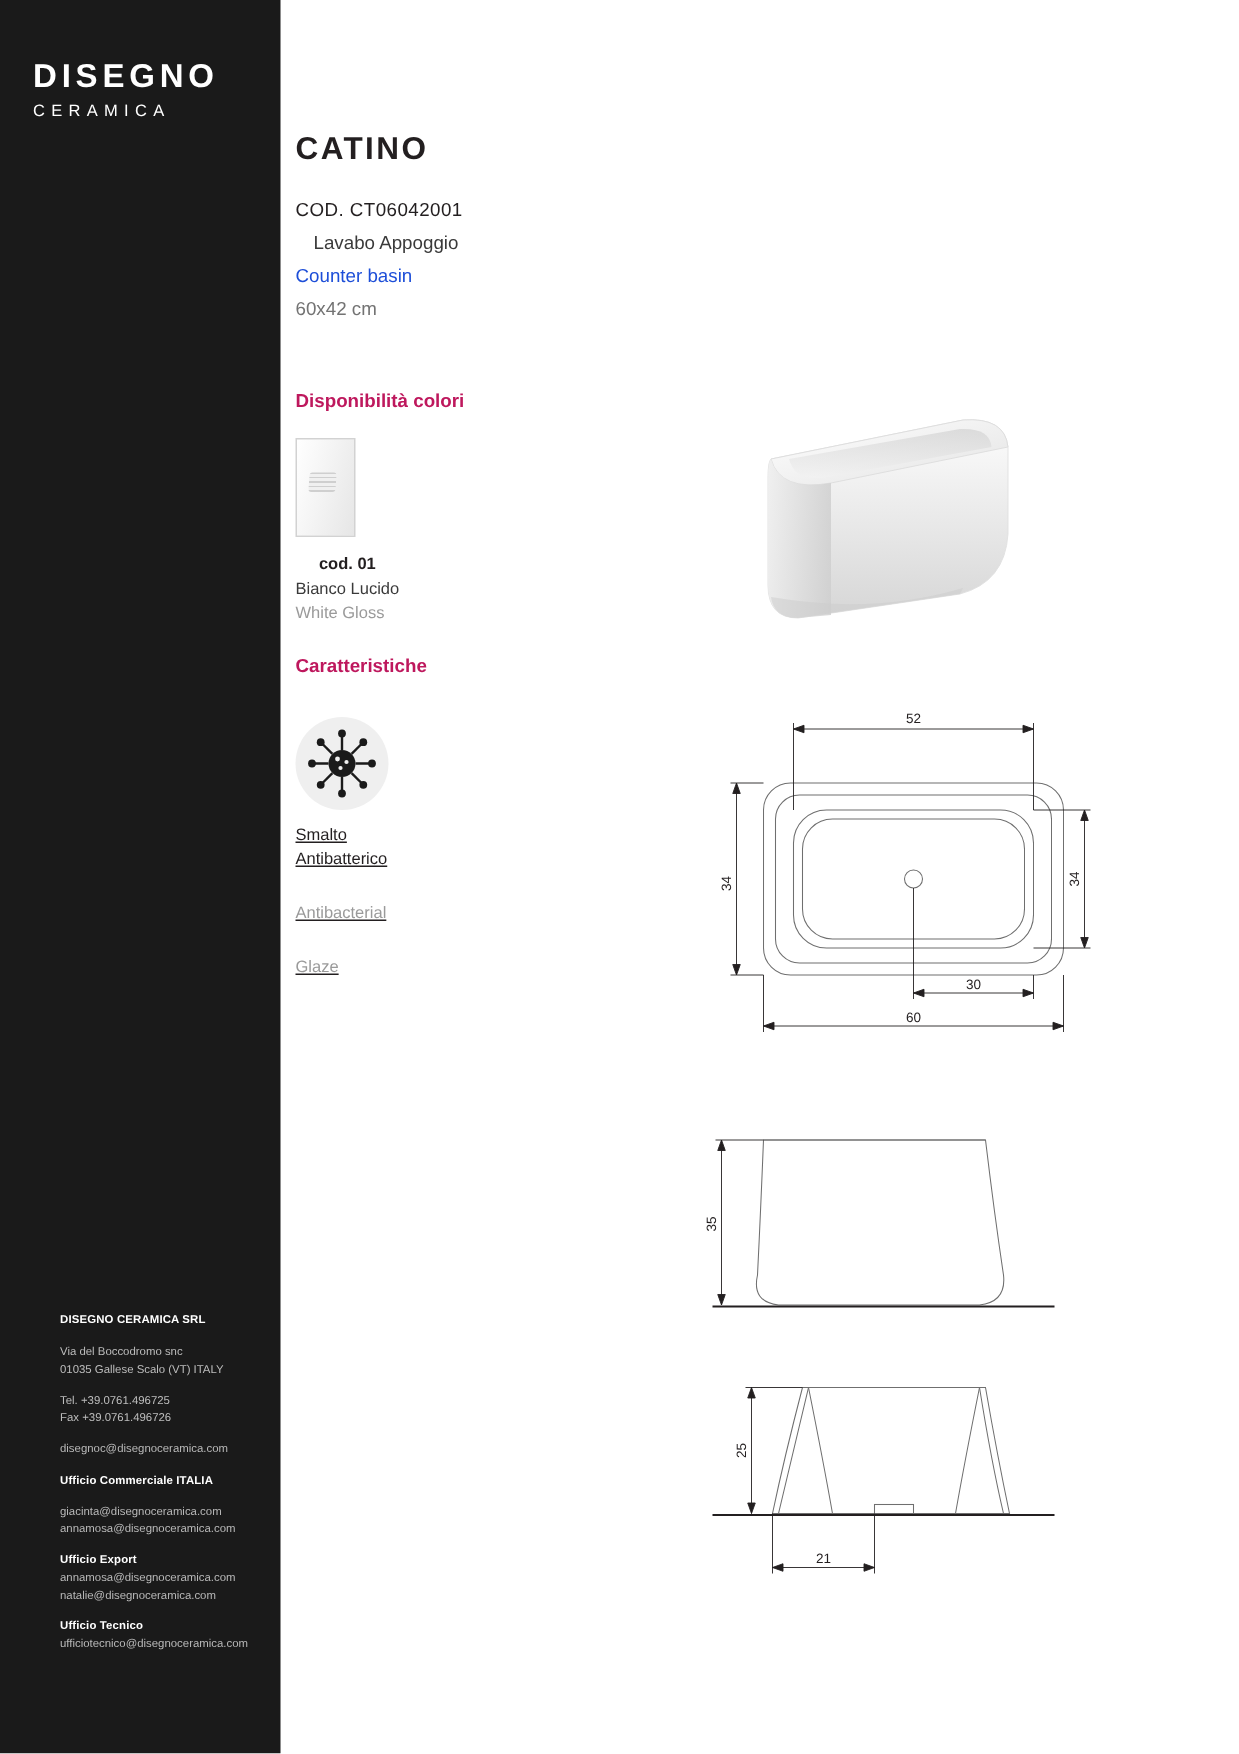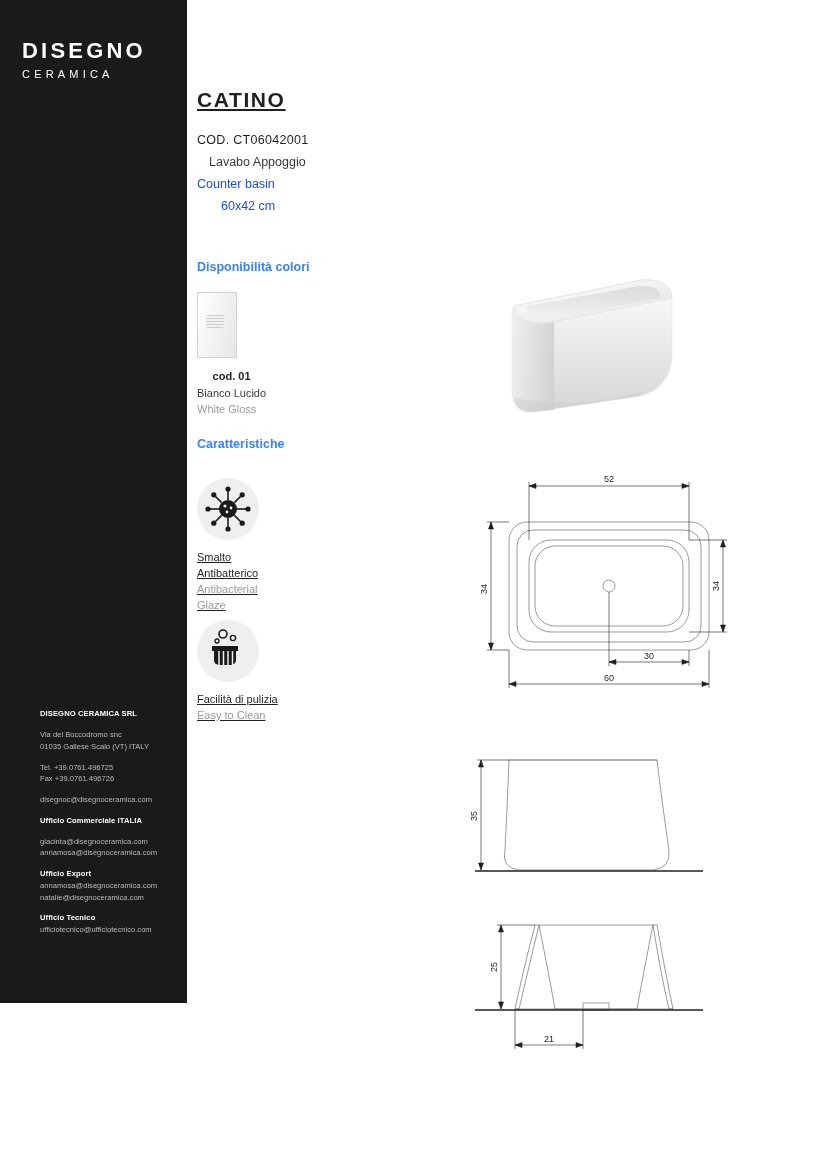--- a/index.html
+++ b/index.html
@@ -12,21 +12,21 @@
     color: #231f20;
     position: relative;
     overflow: hidden;
   }
 
   
   .sidebar {
     position: absolute;
     left: 0; top: 0;
     width: 187px;
-    height: 1003px;
+    height: 1169px;
     background: #1a1a1a;
     color: #ffffff;
   }
   .logo {
     position: absolute;
     left: 22px;
     top: 38px;
     width: 150px;
   }
   .logo-main {
@@ -73,41 +73,40 @@
   }
 
   .title {
     position: absolute;
     left: 10px;
     top: 88px;
     font-size: 21px;
     font-weight: 700;
     letter-spacing: 1.6px;
     color: #231f20;
-    text-decoration: underline;
   }
   .meta {
     position: absolute;
     left: 10px;
     top: 130px;
     font-size: 12.5px;
     line-height: 1.75;
     color: #4a4a4a;
   }
   .meta .code { font-weight: 400; color: #231f20; letter-spacing: .3px; }
   .meta .it { color: #3a3a3a; margin-left: 12px; }
   .meta .en { color: #1d4ed8; }
-  .meta .dim { color: #1d4ed8; margin-left: 24px; }
+  .meta .dim { color: #737373; }
 
   .section-head {
     position: absolute;
     left: 10px;
     font-size: 12.5px;
     font-weight: 700;
-    color: #3b82f6;
+    color: #be185d;
   }
   #colors-head { top: 260px; }
   #features-head { top: 437px; }
 
   
   .swatch {
     position: absolute;
     left: 10px;
     top: 292px;
     width: 40px;
@@ -144,21 +143,21 @@
     border-radius: 50%;
     position: relative;
   }
   .feature-label {
     margin-top: 10px;
     font-size: 11px;
     line-height: 1.45;
     width: 120px;
   }
   .feature-label .l-it { color: #231f20; }
-  .feature-label .l-en { color: #9a9a9a; }
+  .feature-label .l-en { color: #9a9a9a; margin-top: 20px; }
 
   
   .render3d { position: absolute; left: 305px; top: 270px; }
   .tech-top  { position: absolute; left: 270px; top: 460px; }
   .tech-side { position: absolute; left: 270px; top: 740px; }
   .tech-front{ position: absolute; left: 270px; top: 905px; }
 
   svg text {
     font-family: "Liberation Sans", sans-serif;
     font-size: 9px;
@@ -197,21 +196,21 @@
       <div class="mail">giacinta@disegnoceramica.com</div>
       <div class="mail">annamosa@disegnoceramica.com</div>
     </div>
     <div class="blk">
       <div class="bold">Ufficio Export</div>
       <div class="mail">annamosa@disegnoceramica.com</div>
       <div class="mail">natalie@disegnoceramica.com</div>
     </div>
     <div class="blk">
       <div class="bold">Ufficio Tecnico</div>
-      <div class="mail">ufficiotecnico@ufficiotecnico.com</div>
+      <div class="mail">ufficiotecnico@disegnoceramica.com</div>
     </div>
   </div>
 </div>
 
 <div class="content">
 
   <div class="title">CATINO</div>
 
   <div class="meta">
     <div class="code">COD. CT06042001</div>
@@ -265,41 +264,20 @@
       </svg>
     </div>
     <div class="feature-label">
       <div class="l-it">Smalto</div>
       <div class="l-it">Antibatterico</div>
       <div class="l-en">Antibacterial</div>
       <div class="l-en">Glaze</div>
     </div>
   </div>
 
-  <div class="feature" id="feature-2">
-    <div class="feature-icon">
-      <svg width="62" height="62" viewBox="0 0 62 62">
-        <circle cx="26" cy="14" r="4" fill="none" stroke="#1a1a1a" stroke-width="1.6"></circle>
-        <circle cx="36" cy="18" r="2.6" fill="none" stroke="#1a1a1a" stroke-width="1.4"></circle>
-        <circle cx="20" cy="21" r="2" fill="none" stroke="#1a1a1a" stroke-width="1.3"></circle>
-        <path d="M17 30 h22 v10 a5 5 0 0 1 -5 5 h-12 a5 5 0 0 1 -5 -5 z" fill="#1a1a1a"></path>
-        <g stroke="#efefef" stroke-width="1.5">
-          <line x1="22" y1="30" x2="22" y2="45"></line>
-          <line x1="26.5" y1="30" x2="26.5" y2="45"></line>
-          <line x1="31" y1="30" x2="31" y2="45"></line>
-          <line x1="35.5" y1="30" x2="35.5" y2="45"></line>
-        </g>
-        <rect x="15" y="26" width="26" height="5" fill="#1a1a1a"></rect>
-      </svg>
-    </div>
-    <div class="feature-label">
-      <div class="l-it">Facilità di pulizia</div>
-      <div class="l-en">Easy to Clean</div>
-    </div>
-  </div>
 
   <div class="render3d">
     <svg width="260" height="160" viewBox="0 0 260 160">
       <defs>
         <linearGradient id="gtop" x1="0" y1="0" x2="1" y2="1">
           <stop offset="0%" stop-color="#ffffff"></stop>
           <stop offset="100%" stop-color="#e3e3e3"></stop>
         </linearGradient>
         <linearGradient id="gfront" x1="0" y1="0" x2="0" y2="1">
           <stop offset="0%" stop-color="#fdfdfd"></stop>

